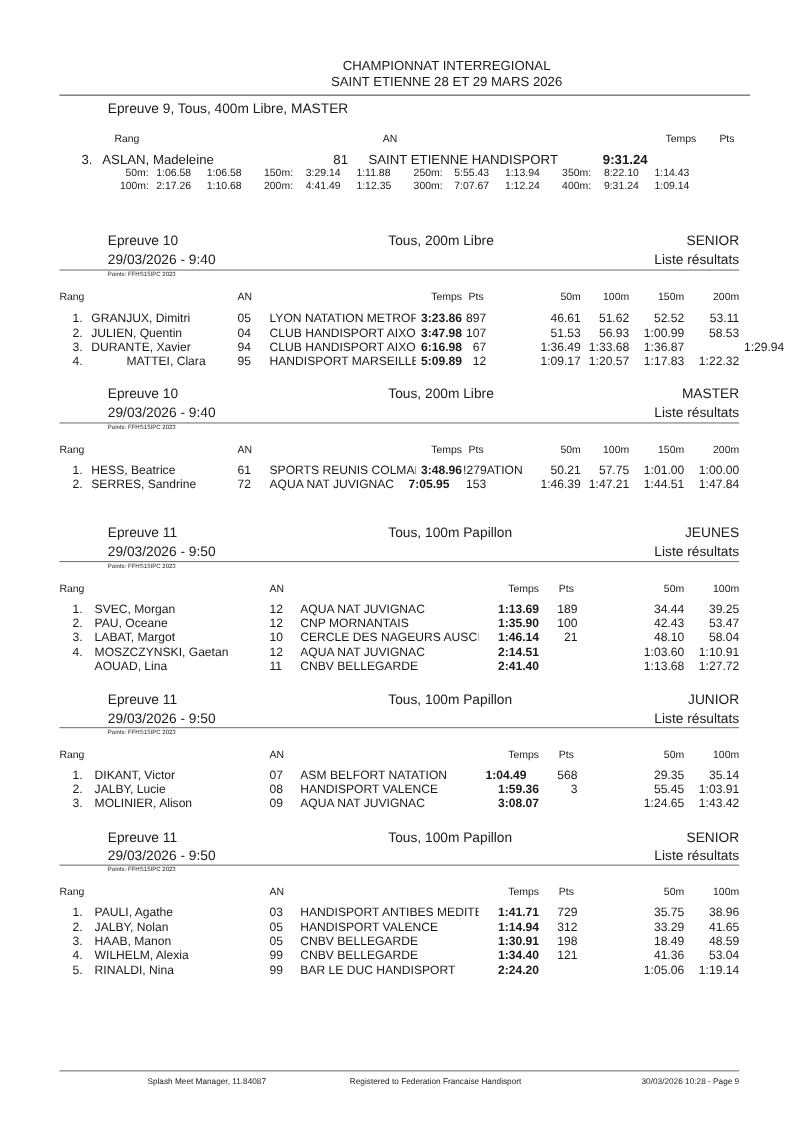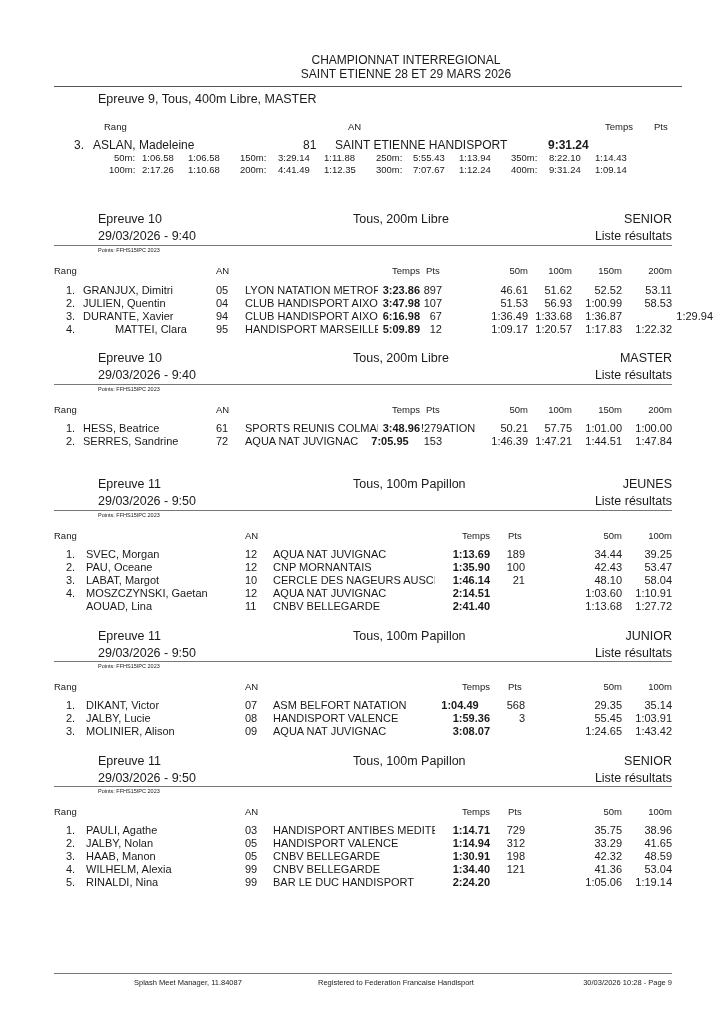--- a/index.html
+++ b/index.html
@@ -321,21 +321,21 @@
     <span style="left:508px;">Pts</span>
     <span style="left:570px; width:52px; text-align:right;">50m</span>
     <span style="left:620px; width:52px; text-align:right;">100m</span>
   </div>
 
   <div class="row" style="top:824px;">
     <span style="left:66px;">1.</span>
     <span style="left:86px;">PAULI, Agathe</span>
     <span style="left:245px;">03</span>
     <span style="left:273px; width:162px; overflow:hidden;">HANDISPORT ANTIBES MEDITERR</span>
-    <span class="b" style="left:430px; width:60px; text-align:right;">1:14.71</span>
+    <span class="b" style="left:430px; width:60px; text-align:right;">1:41.71</span>
     <span style="left:501px; width:24px; text-align:right;">729</span>
     <span style="left:570px; width:52px; text-align:right;">35.75</span>
     <span style="left:620px; width:52px; text-align:right;">38.96</span>
   </div>
   <div class="row" style="top:837px;">
     <span style="left:66px;">2.</span>
     <span style="left:86px;">JALBY, Nolan</span>
     <span style="left:245px;">05</span>
     <span style="left:273px; width:162px; overflow:hidden;">HANDISPORT VALENCE</span>
     <span class="b" style="left:430px; width:60px; text-align:right;">1:14.94</span>
@@ -343,21 +343,21 @@
     <span style="left:570px; width:52px; text-align:right;">33.29</span>
     <span style="left:620px; width:52px; text-align:right;">41.65</span>
   </div>
   <div class="row" style="top:850px;">
     <span style="left:66px;">3.</span>
     <span style="left:86px;">HAAB, Manon</span>
     <span style="left:245px;">05</span>
     <span style="left:273px; width:162px; overflow:hidden;">CNBV BELLEGARDE</span>
     <span class="b" style="left:430px; width:60px; text-align:right;">1:30.91</span>
     <span style="left:501px; width:24px; text-align:right;">198</span>
-    <span style="left:570px; width:52px; text-align:right;">42.32</span>
+    <span style="left:570px; width:52px; text-align:right;">18.49</span>
     <span style="left:620px; width:52px; text-align:right;">48.59</span>
   </div>
   <div class="row" style="top:863px;">
     <span style="left:66px;">4.</span>
     <span style="left:86px;">WILHELM, Alexia</span>
     <span style="left:245px;">99</span>
     <span style="left:273px; width:162px; overflow:hidden;">CNBV BELLEGARDE</span>
     <span class="b" style="left:430px; width:60px; text-align:right;">1:34.40</span>
     <span style="left:501px; width:24px; text-align:right;">121</span>
     <span style="left:570px; width:52px; text-align:right;">41.36</span>

